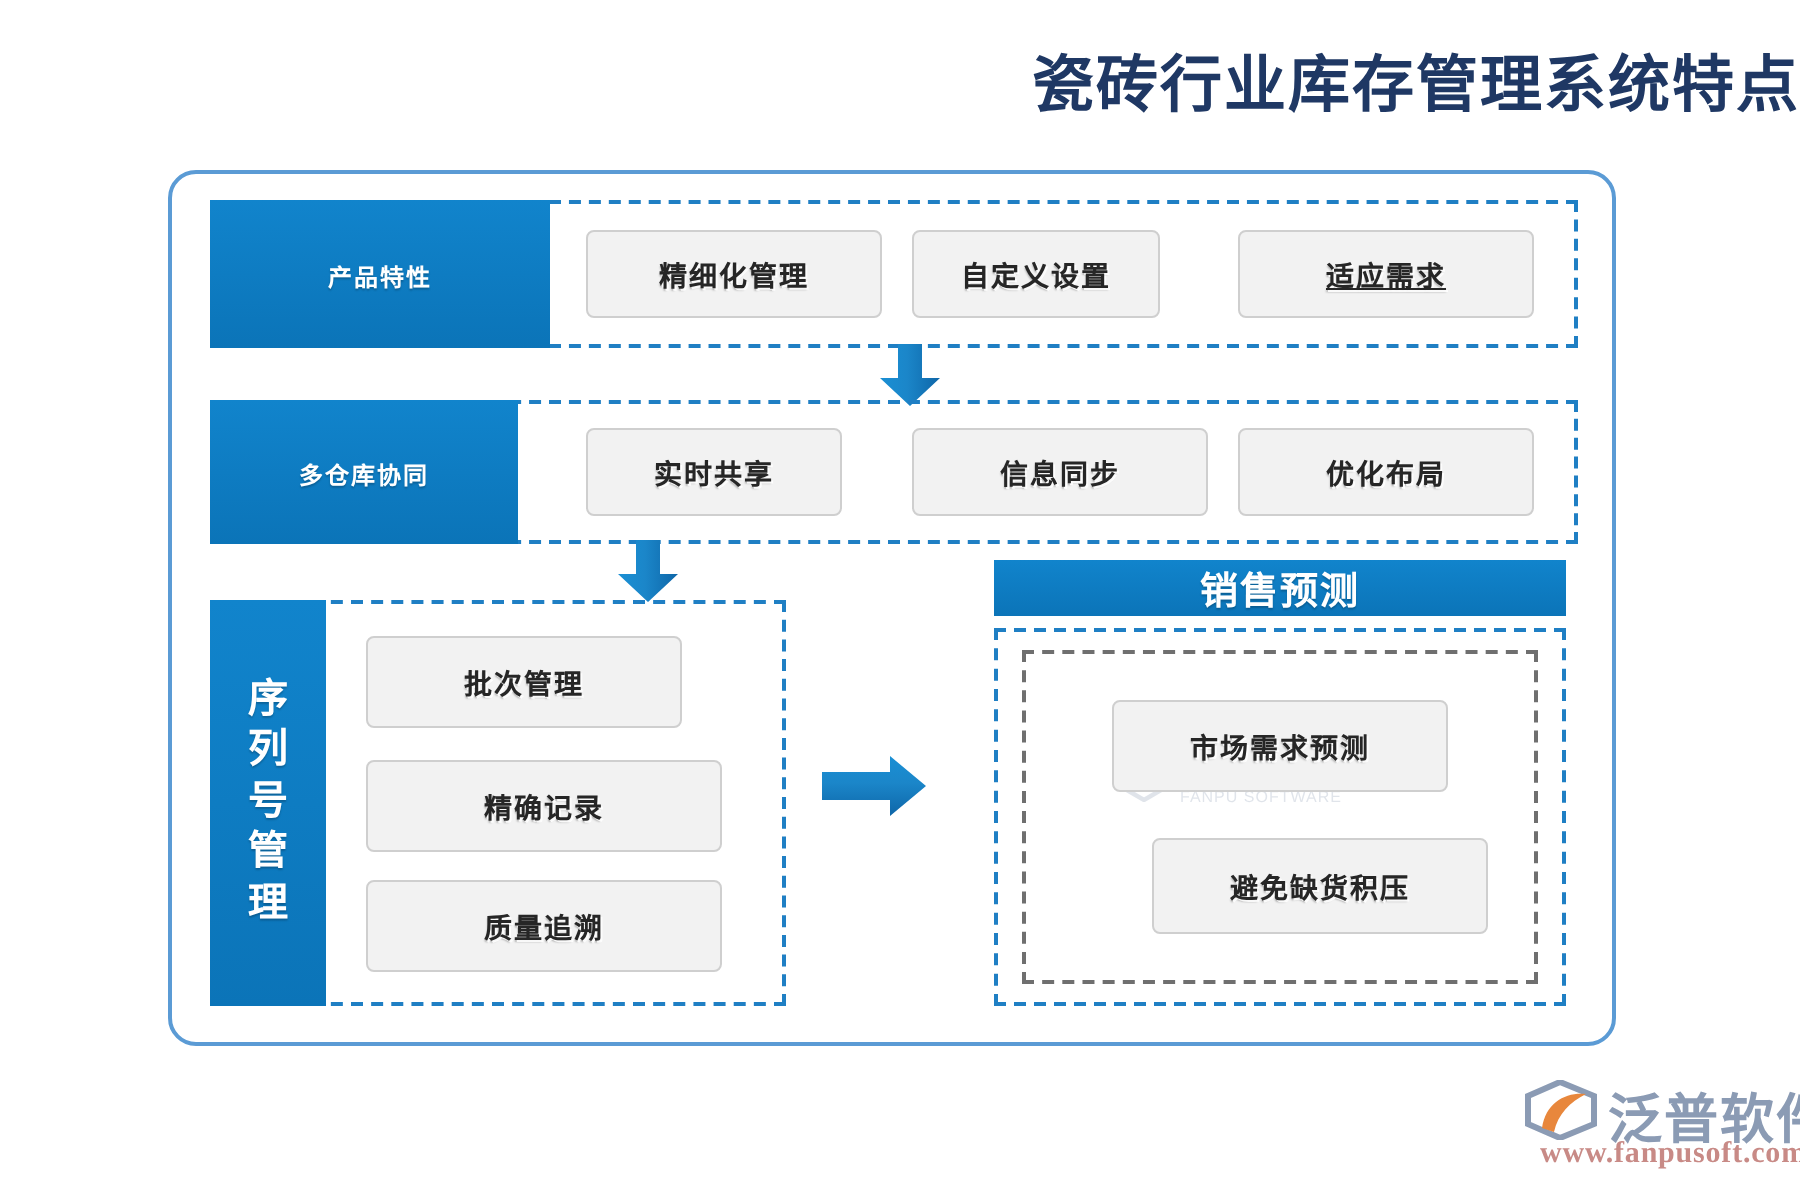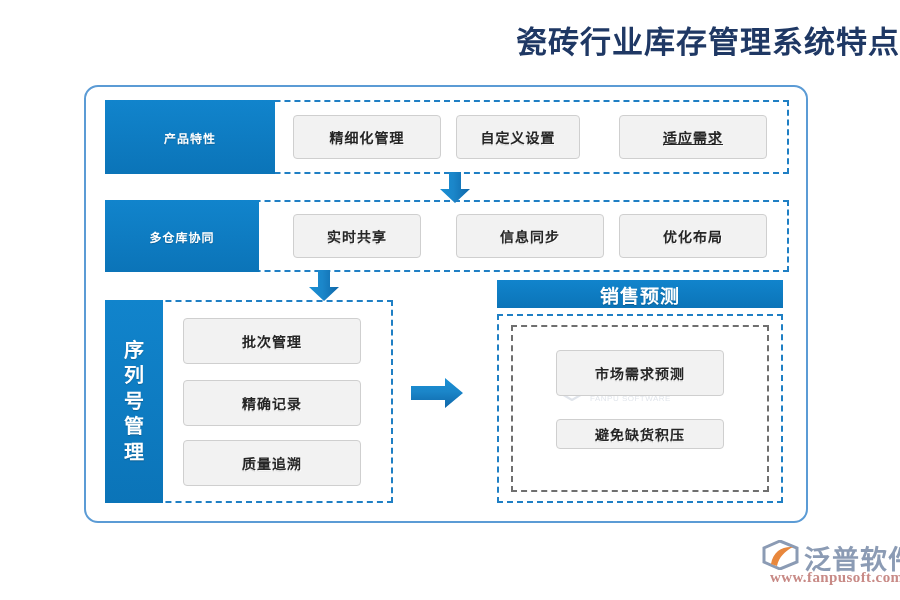--- a/index.html
+++ b/index.html
@@ -227,21 +227,21 @@
 <div class="dashed-blue" style="left:105px; top:300px; width:288px; height:203px;"></div>
 
 <div class="blue-box vertical" style="left:105px; top:300px; width:58px; height:203px; font-size:20px;">
   <span>序</span>
   <span>列</span>
   <span>号</span>
   <span>管</span>
   <span>理</span>
 </div>
 
-<div class="gray-btn" style="left:183px; top:318px; width:178px; height:46px;">批次管理</div>
+<div class="gray-btn" style="left:183px; top:318px; width:158px; height:46px;">批次管理</div>
 <div class="gray-btn" style="left:183px; top:380px; width:178px; height:46px;">精确记录</div>
 <div class="gray-btn" style="left:183px; top:440px; width:178px; height:46px;">质量追溯</div>
 
 <div class="arrow" style="left:411px; top:375px; width:54px; height:36px;">
   <svg width="54" height="36" viewBox="0 0 54 36">
     <defs>
       <linearGradient id="gradRight1" x1="0" y1="0" x2="0" y2="1">
         <stop offset="0%" stop-color="#1a8fd4"></stop>
         <stop offset="45%" stop-color="#1b86c9"></stop>
         <stop offset="100%" stop-color="#0e66a8"></stop>
@@ -260,21 +260,21 @@
 <div class="watermark">
   <svg class="wm-mark" width="28" height="28" viewBox="0 0 28 28" style="position:absolute;left:0;top:1px;">
     <path d="M13 1 L25 7 L25 20 L13 27 L1 20 L1 7 Z" fill="none" stroke="#9aa8bd" stroke-width="2.2"></path>
     <path d="M7 18 C9 9, 16 6, 22 7 C17 10, 13 14, 11 20 Z" fill="#d9a98f"></path>
   </svg>
   <div class="wm-cn">泛普软件</div>
   <div class="wm-en">FANPU SOFTWARE</div>
 </div>
 
 <div class="gray-btn" style="left:556px; top:350px; width:168px; height:46px;">市场需求预测</div>
-<div class="gray-btn" style="left:556px; top:419px; width:168px; height:30px;">避免缺货积压</div>
+<div class="gray-btn" style="left:576px; top:419px; width:168px; height:48px;">避免缺货积压</div>
 
 <div class="brand">
   <svg class="brand-mark" viewBox="0 0 38 30">
     <path d="M18 1 L35 8 L35 22 L18 29 L2 22 L2 8 Z" fill="none" stroke="#8b9bb4" stroke-width="3"></path>
     <path d="M9 24 C11 11, 21 6, 31 7 C23 11, 17 17, 15 26 Z" fill="#e8873c"></path>
   </svg>
   <div class="brand-cn">泛普软件</div>
   <div class="brand-url">www.fanpusoft.com</div>
 </div>
 

